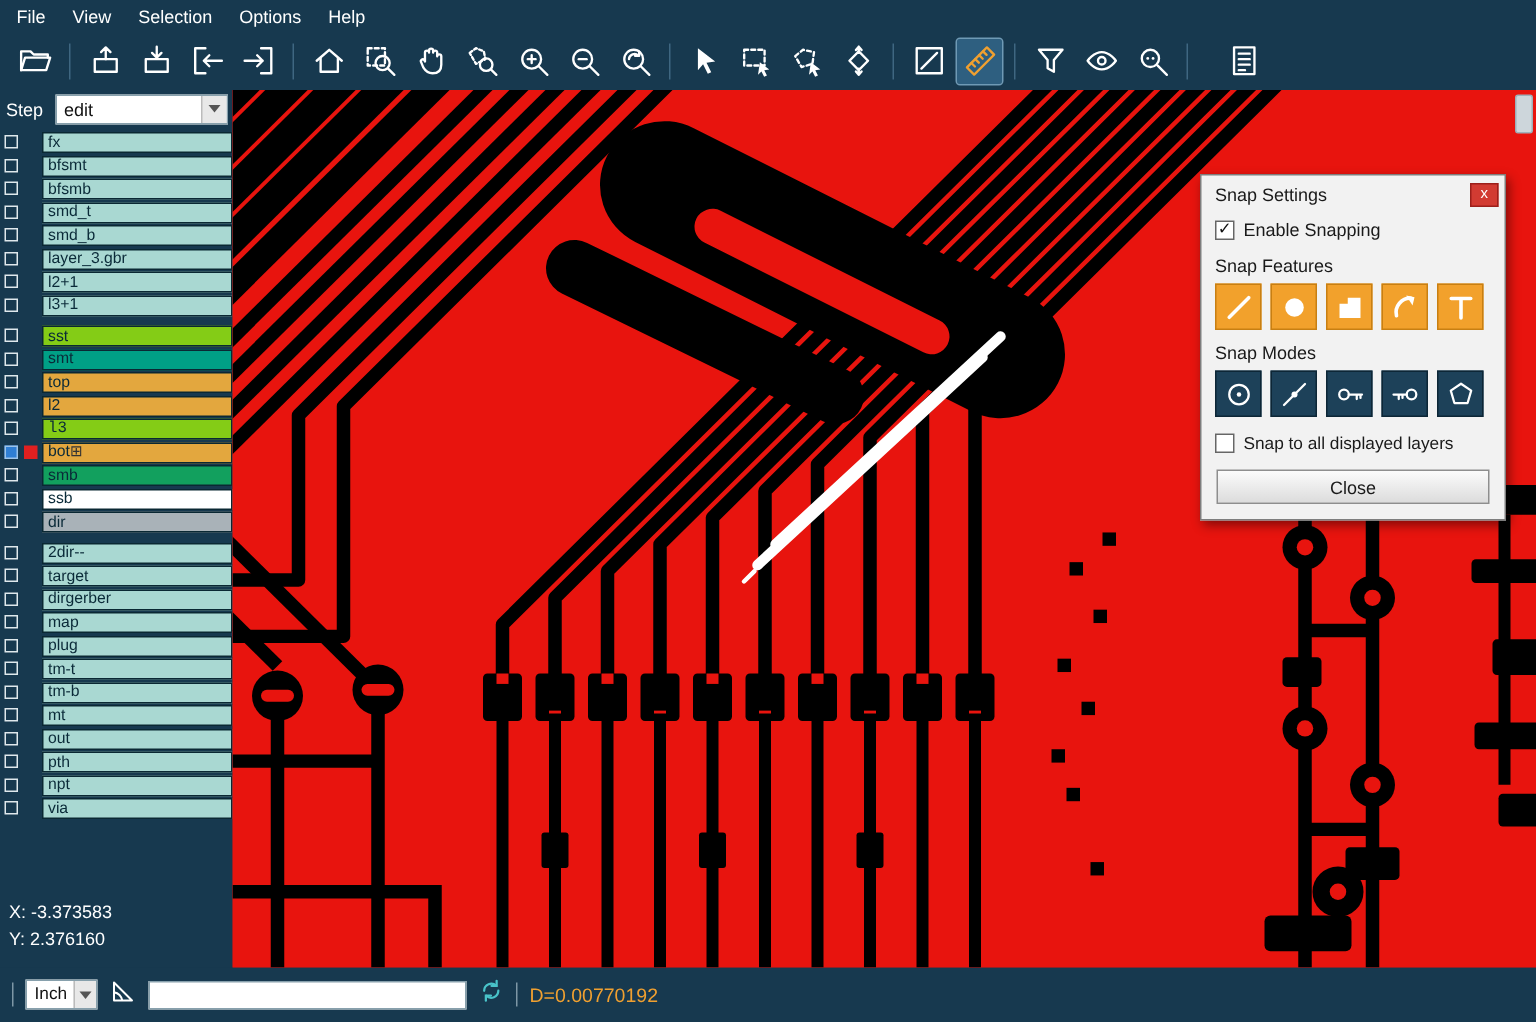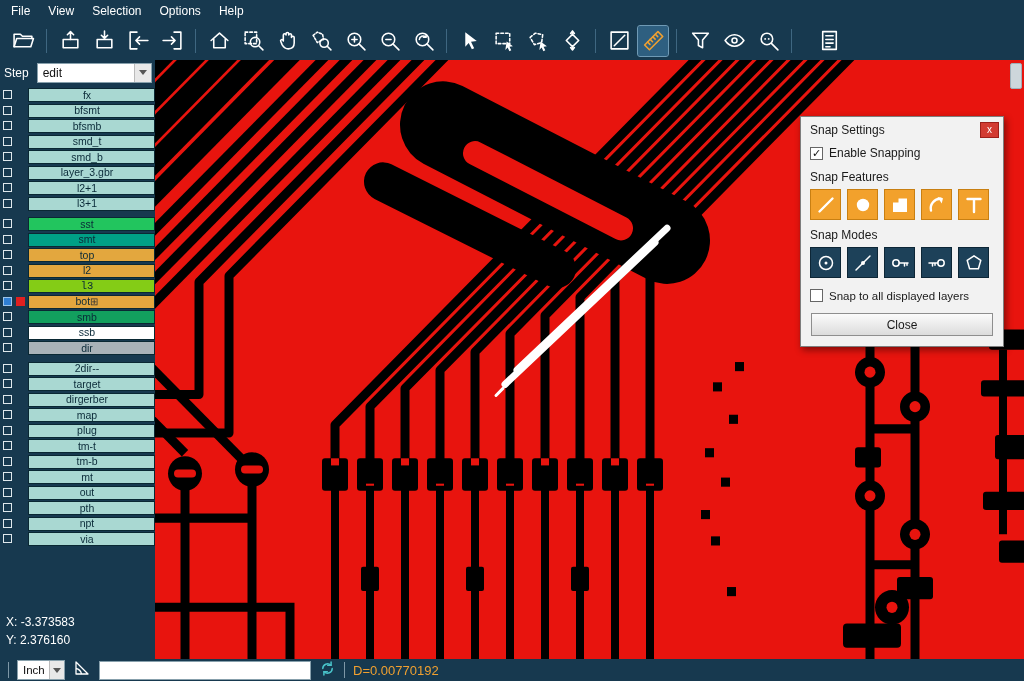--- a/index.html
+++ b/index.html
@@ -26,21 +26,21 @@
   .step-label { color: #fff; font-size: 12px; padding-left: 3px; }
   .step-select { flex: 1; height: 20px; background: #fff; border: 1px solid #87a0ac; display: flex; align-items: center; justify-content: space-between; font-size: 12px; color: #111; padding-left: 5px; }
   .dd-btn { width: 17px; height: 100%; background: #e8e8e8; border-left: 1px solid #bbb; display: flex; align-items: center; justify-content: center; }
   .tri { width: 0; height: 0; border-left: 4px solid transparent; border-right: 4px solid transparent; border-top: 5px solid #555; }
   .layer-list { flex: 1; padding-top: 3px; overflow: hidden; }
   .layer-row { height: 14px; margin-bottom: 1.5px; display: flex; align-items: stretch; }
   .cb  { width: 9px; height: 9px; border: 1px solid #dfe8ec; margin: 2px 2px 0 3px; flex-shrink: 0; }
   .cb.sel { background: #2f7fd4; border-color: #9cc4ea; }
   .cb2 { width: 9px; height: 9px; margin: 2px 3px 0 2px; flex-shrink: 0; }
   .cb2.act { background: #e02020; }
-  .band { flex: 1; border: 1px solid #0a2833; display: flex; align-items: center; justify-content: center; padding: 0 12px 0 3px; min-width: 0; }
+  .band { flex: 1; border: 1px solid #0a2833; display: flex; align-items: center; justify-content: flex-start; padding: 0 12px 0 3px; min-width: 0; }
   .band-label { font-size: 10.5px; color: #0a2a38; line-height: 1; white-space: nowrap; }
   .grid-ic { font-size: 10px; color: #333; line-height: 1; }
   .group-gap { height: 5px; }
   .coords { color: #fff; font-size: 12px; padding: 0 0 9px 6px; line-height: 1.55; }
 
   
   .canvas { flex: 1; position: relative; overflow: hidden; background: #e8140e; }
   .art { position: absolute; inset: 0; width: 100%; height: 100%; display: block; }
   .scroll-thumb { position: absolute; top: 3px; right: 2px; width: 12px; height: 26px;
                   background: #cdd6db; border: 1px solid #9db0ba; border-radius: 2px; }
@@ -53,21 +53,21 @@
   .chk-row { display: flex; align-items: center; gap: 6px; padding: 4px 9px 2px; font-size: 12px; }
   .chk-row.small { font-size: 11.5px; padding-top: 11px; }
   .chk { width: 13px; height: 13px; background: #fff; border: 1px solid #666; font-size: 11px; line-height: 11px; text-align: center; color: #111; flex-shrink: 0; }
   .dlg-label { padding: 8px 9px 5px; font-size: 12px; }
   .btn-row { display: flex; gap: 6px; padding: 0 9px; }
   .fbtn { width: 31px; height: 31px; background: #f2a12c; border: 1px solid #c87f12; display: flex; align-items: center; justify-content: center; }
   .mbtn { width: 31px; height: 31px; background: #1d4159; border: 1px solid #0d2636; display: flex; align-items: center; justify-content: center; }
   .dlg-close-btn { margin: 9px 10px 10px; height: 23px; background: linear-gradient(#fbfbfb, #dcdcdc); border: 1px solid #8e8e8e; display: flex; align-items: center; justify-content: center; font-size: 12px; }
 
   
-  .statusbar { height: 22px; background: #17394f; display: flex; align-items: center; gap: 8px; padding: 8px 8px; }
+  .statusbar { height: 36px; background: #17394f; display: flex; align-items: center; gap: 8px; padding: 8px 8px; }
   .sb-sep { width: 1px; height: 16px; background: #7e97a6; flex-shrink: 0; }
   .unit-select { width: 48px; height: 20px; background: #fff; border: 1px solid #87a0ac; display: flex; align-items: center; justify-content: space-between; font-size: 11.5px; color: #111; padding-left: 5px; flex-shrink: 0; }
   .unit-select .dd-btn { width: 15px; }
   .sb-input { width: 212px; height: 19px; background: #fff; border: 1px solid #87a0ac; font-size: 12px; padding: 0 4px; font-family: "Liberation Sans", sans-serif; }
   .dist { color: #f0a030; font-size: 13px; white-space: nowrap; }
 </style>
 </head>
 <body>
 
 <div class="app">
@@ -294,21 +294,21 @@
             <span class="cb"></span>
             <span class="cb2"></span>
             <span class="band" style="background: rgb(169, 216, 210);">
               <span class="band-label">l3+1</span>
             </span>
           </div>
           <div class="group-gap"></div>
           <div class="layer-row">
             <span class="cb"></span>
             <span class="cb2"></span>
-            <span class="band" style="background: #22c55e;">
+            <span class="band" style="background: #84cc16;">
               <span class="band-label">sst</span>
             </span>
           </div>
           <div class="layer-row">
             <span class="cb"></span>
             <span class="cb2"></span>
             <span class="band" style="background: rgb(0, 160, 134);">
               <span class="band-label">smt</span>
             </span>
           </div>

